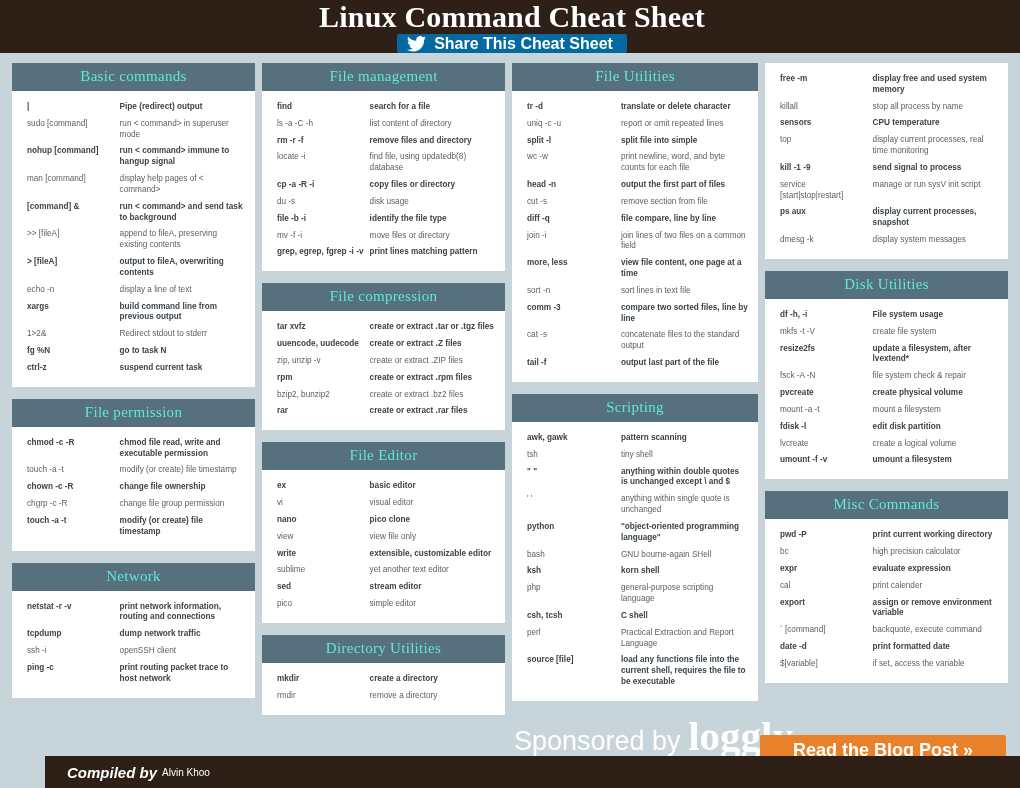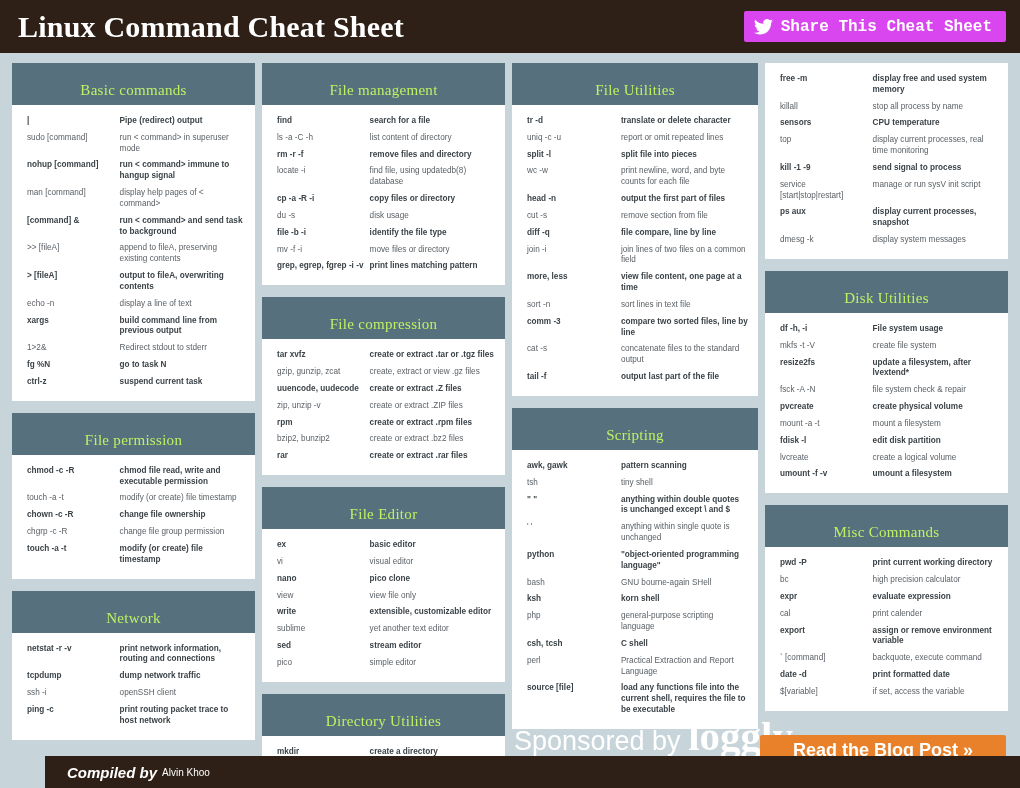--- a/index.html
+++ b/index.html
@@ -9,48 +9,49 @@
     font-family: "Liberation Sans", sans-serif;
     overflow: hidden;
   }
   .page { position: relative; width: 1020px; height: 788px; background: #c7d5da; }
 
   
   .topbar {
     height: 53px; background: #2e2016;
     display: flex; align-items: center; justify-content: space-between;
     padding: 0 14px 0 18px;
+    flex-direction: column;
   }
   .topbar .title {
     color: #ffffff; font-family: "Liberation Serif", serif;
     font-size: 30px; font-weight: bold; letter-spacing: .2px;
   }
   .share-btn {
-    background: #d946ef; border: 0; border-radius: 2px;
+    background: #0369a1; border: 0; border-radius: 2px;
     height: 31px; padding: 0 14px 0 10px;
     display: flex; align-items: center; gap: 8px;
     color: #fff; font-size: 16px; font-weight: bold;
-    font-family: Liberation Mono, monospace; cursor: pointer;
+    font-family: Liberation Sans, sans-serif; cursor: pointer;
   }
   .share-btn svg { display: block; }
 
   
   .board {
     padding: 10px 12px 0 12px;
     display: flex; gap: 7px; align-items: flex-start;
   }
   .col { width: 245px; display: flex; flex-direction: column; gap: 12px; }
   .col.c3 { width: 248px; }
 
   .card { background: #ffffff; }
   .card-head {
-    background: #56707d; color: #bef264;
+    background: #56707d; color: #5eead4;
     font-family: "Liberation Serif", serif;
     font-size: 15px; text-align: center;
-    padding: 19px 0 6px 0; letter-spacing: .3px;
+    padding: 5px 0 6px 0; letter-spacing: .3px;
   }
   .card-body { padding: 8px 8px 10px 8px; }
 
   table.rows { width: 100%; border-collapse: collapse; }
   table.rows td {
     vertical-align: top; padding: 3px 2px 3px 2px;
     font-size: 8.2px; line-height: 1.32; color: #5b6166;
   }
   table.rows td.cmd { width: 43%; padding-left: 7px; }
   table.rows td.desc { width: 57%; }
@@ -259,24 +260,20 @@
         </div>
         <div class="card">
           <div class="card-head">File compression</div>
           <div class="card-body">
             <table class="rows">
               <tbody>
                 <tr class="b">
                   <td class="cmd">tar xvfz</td>
                   <td class="desc">create or extract .tar or .tgz files</td>
                 </tr>
-                <tr>
-                  <td class="cmd">gzip, gunzip, zcat</td>
-                  <td class="desc">create, extract or view .gz files</td>
-                </tr>
                 <tr class="b">
                   <td class="cmd">uuencode, uudecode</td>
                   <td class="desc">create or extract .Z files</td>
                 </tr>
                 <tr>
                   <td class="cmd">zip, unzip -v</td>
                   <td class="desc">create or extract .ZIP files</td>
                 </tr>
                 <tr class="b">
                   <td class="cmd">rpm</td>
@@ -362,21 +359,21 @@
                 <tr class="b">
                   <td class="cmd">tr -d</td>
                   <td class="desc">translate or delete character</td>
                 </tr>
                 <tr>
                   <td class="cmd">uniq -c -u</td>
                   <td class="desc">report or omit repeated lines</td>
                 </tr>
                 <tr class="b">
                   <td class="cmd">split -l</td>
-                  <td class="desc">split file into pieces</td>
+                  <td class="desc">split file into simple</td>
                 </tr>
                 <tr>
                   <td class="cmd">wc -w</td>
                   <td class="desc">print newline, word, and byte counts for each file</td>
                 </tr>
                 <tr class="b">
                   <td class="cmd">head -n</td>
                   <td class="desc">output the first part of files</td>
                 </tr>
                 <tr>

